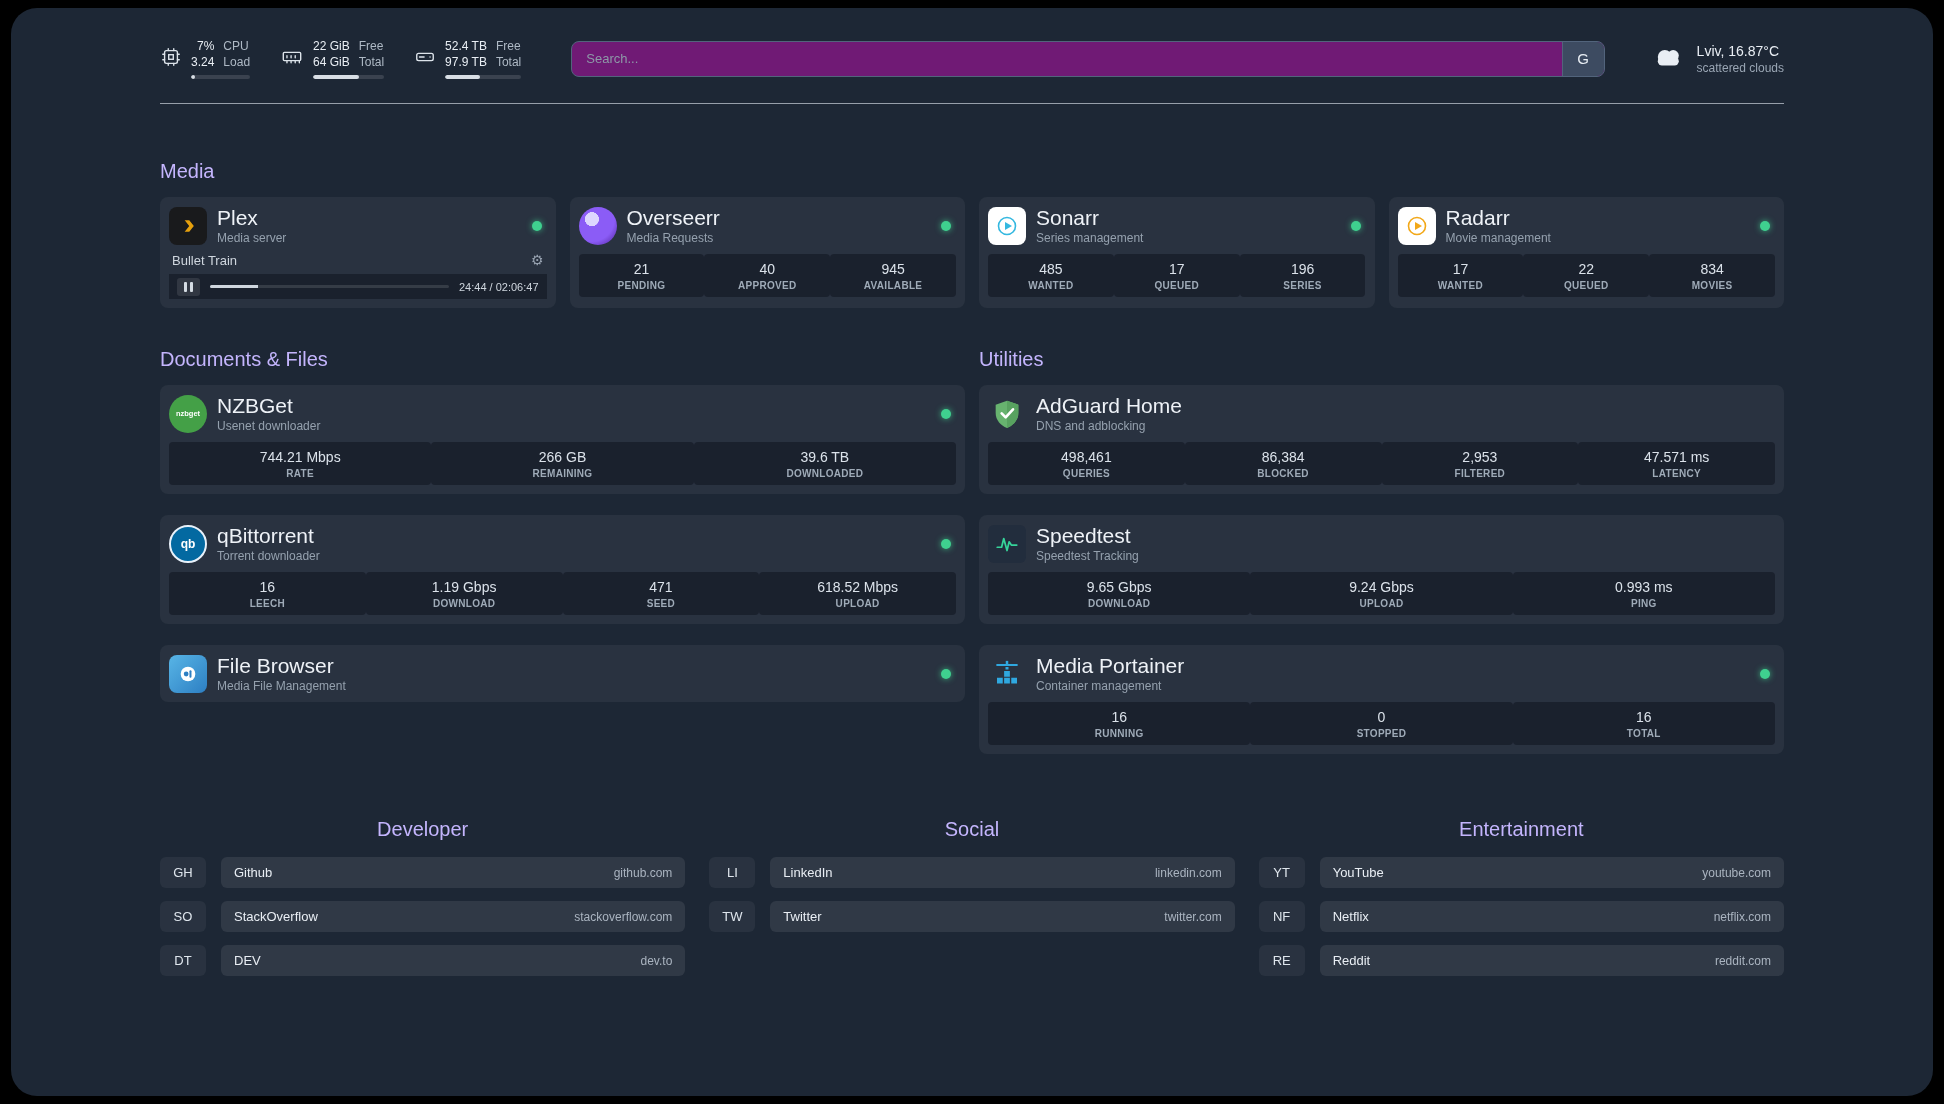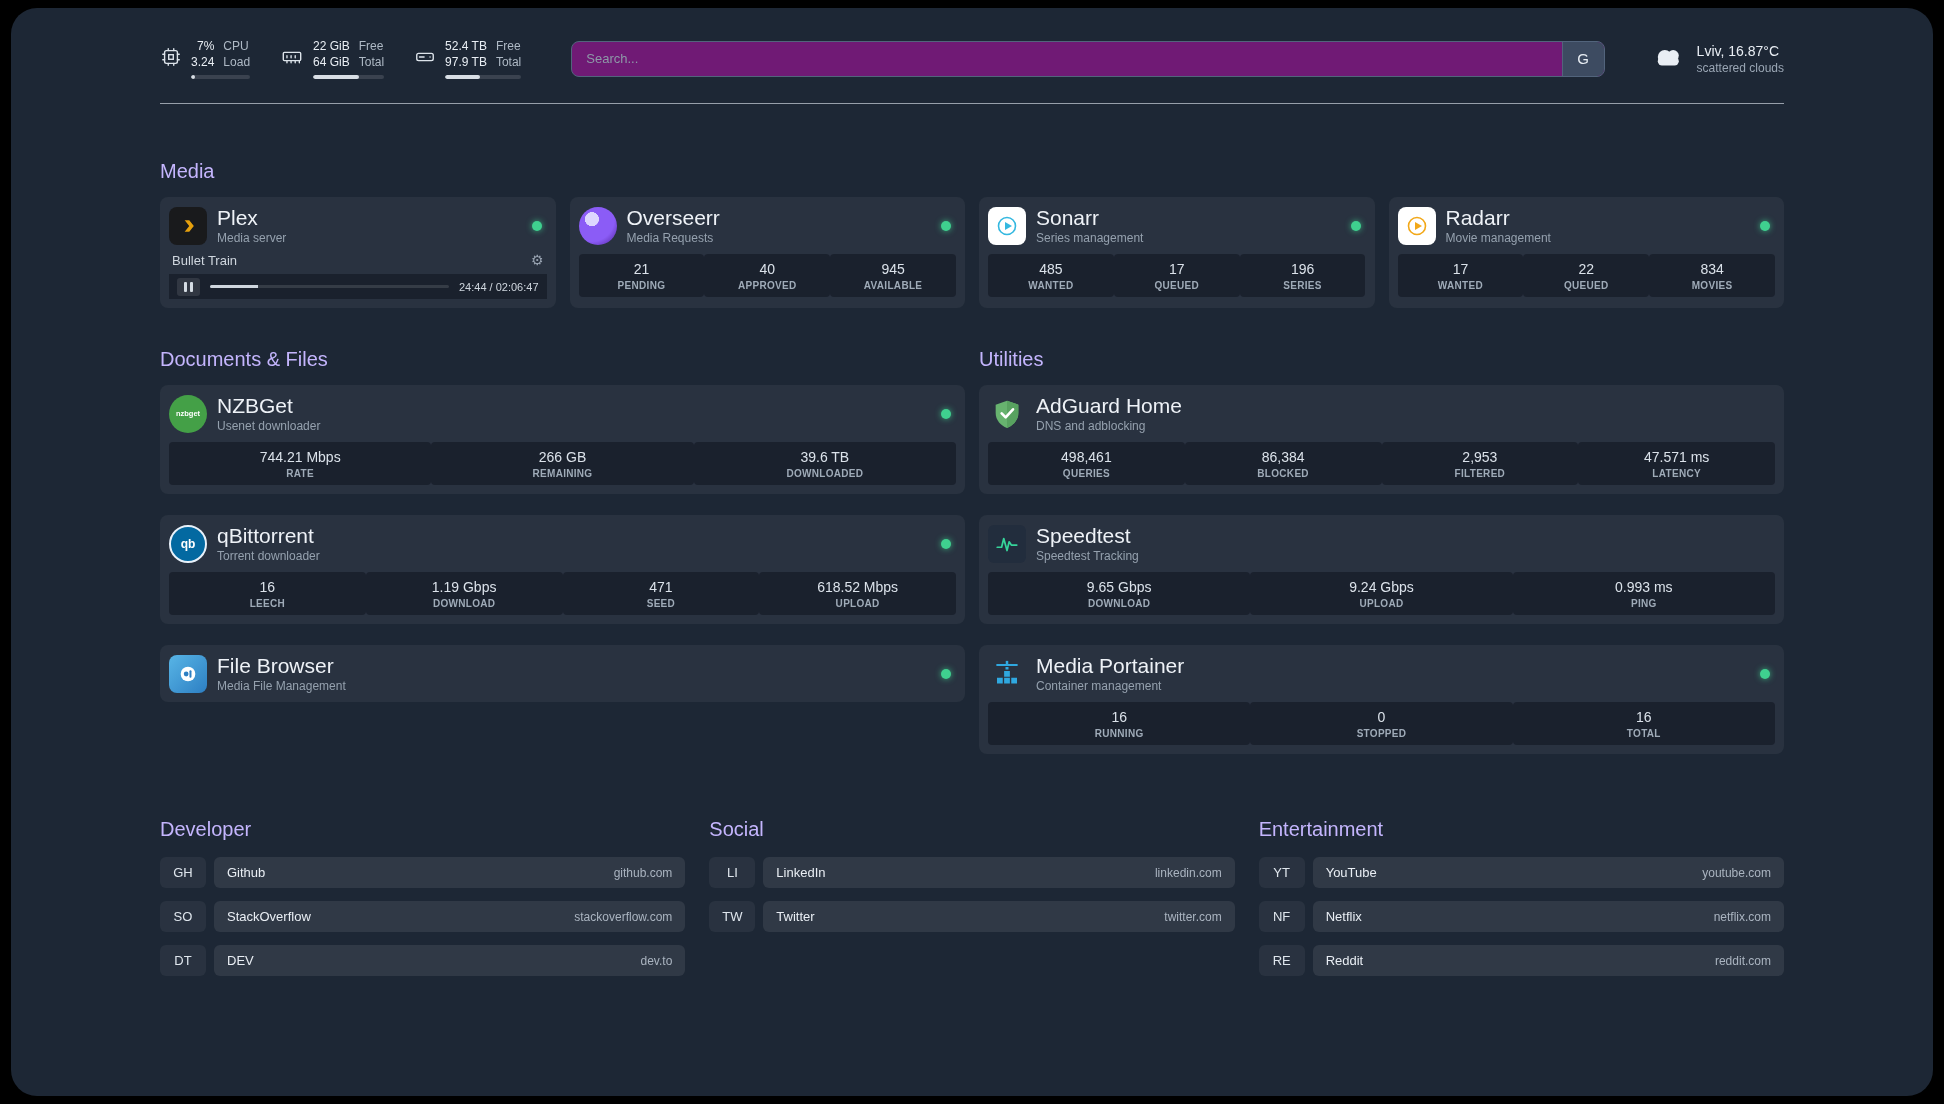--- a/index.html
+++ b/index.html
@@ -53,23 +53,23 @@
   .pause i { display:block; width:3px; height:10px; background:#d5dce3; border-radius:1px; }
   .mw-track { flex:1; height:3px; background:rgba(255,255,255,0.12); border-radius:2px; overflow:hidden; }
   .mw-fill { height:100%; background:#cfd6de; }
   .mw-time { font-size:11px; color:#cfd6de; white-space:nowrap; }
 
   
   .cols { display:grid; grid-template-columns:1fr 1fr; gap:14px; margin-top:40px; }
   .col-cards { display:flex; flex-direction:column; gap:21px; margin-top:14px; }
 
   
-  .bookmarks { display:grid; grid-template-columns:repeat(3,1fr); gap:24px; margin-top:64px; }
+  .bookmarks { display:grid; grid-template-columns:repeat(3,1fr); gap:24px; margin-top:64px;text-align:center; }
   .bm-rows { display:flex; flex-direction:column; gap:13px; margin-top:16px; }
-  .bm-row { display:flex; gap:8px; height:31px; cursor:pointer; }
+  .bm-row { display:flex; gap:15px; height:31px; cursor:pointer; }
   .bm-abbr { width:46px; background:rgba(255,255,255,0.055); border-radius:6px; display:flex; align-items:center; justify-content:center; font-size:13px; color:#dfe6ed; flex:0 0 auto; }
   .bm-pill { flex:1; background:rgba(255,255,255,0.085); border-radius:6px; display:flex; align-items:center; justify-content:space-between; padding:0 13px; }
   .bm-name { font-size:13px; color:#e9eef4; }
   .bm-url { font-size:12px; color:#aab4c0; }
 
   
   .icon-plex { background:#191a1c; border-radius:8px; }
   .icon-overseerr { border-radius:50%; background:radial-gradient(circle at 34% 32%, #ddd6fe 0 19%, #8b5cf6 20% 62%, #4c1d95 100%); }
   .icon-sonarr, .icon-radarr { background:#fff; border-radius:8px; }
   .icon-nzbget { border-radius:50%; background:#44a047; color:#fff; font-size:7.5px; font-weight:700; }

